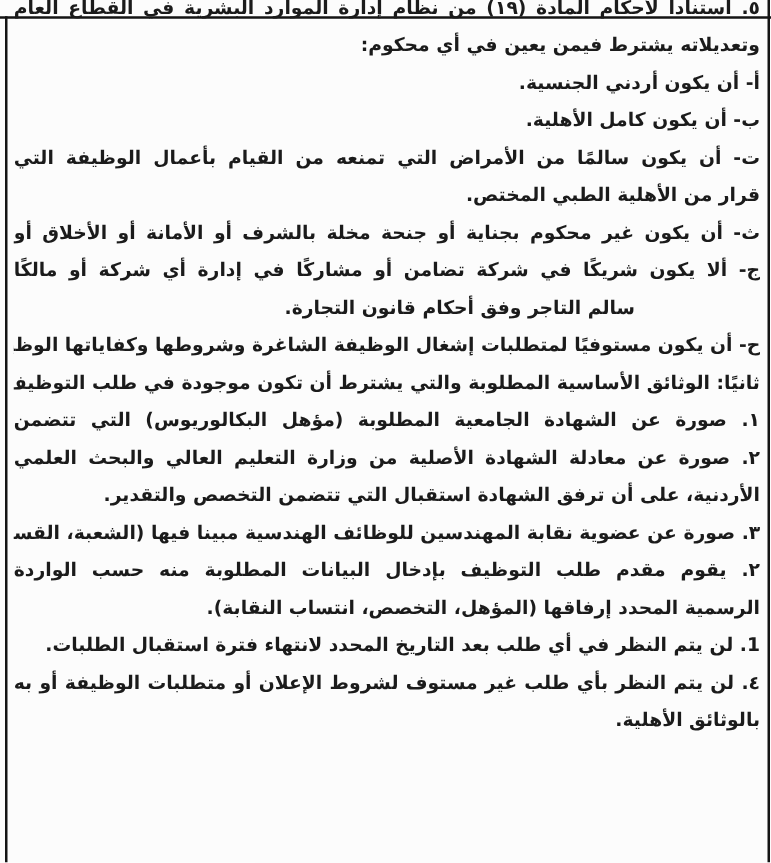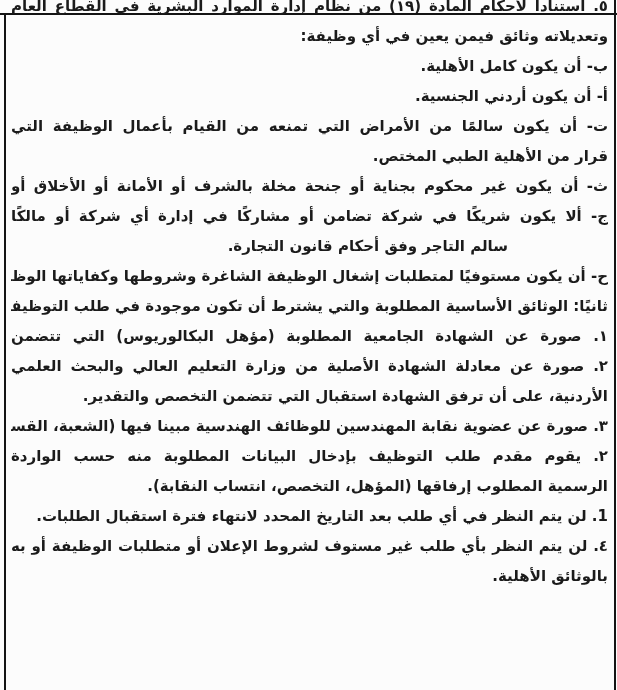--- a/index.html
+++ b/index.html
@@ -54,33 +54,33 @@
 </style>
 </head>
 <body>
 
 <div class="page" style="background: rgb(252, 252, 252);">
   <div class="rule-top" style="background: rgb(20, 20, 20);"></div>
   <div class="border-left" style="background: rgb(20, 20, 20);"></div>
   <div class="border-right" style="background: rgb(20, 20, 20);"></div>
   <div class="doc" style="color: rgb(27, 27, 27);">
       <div class="line j">٥. استنادا لأحكام المادة (١٩) من نظام إدارة الموارد البشرية في القطاع العام رقم(٣٣) لسنة ٢٠٢٤</div>
-      <div class="line">وتعديلاته وثائق فيمن يعين في أي وظيفة:</div>
+      <div class="line">وتعديلاته يشترط فيمن يعين في أي محكوم:</div>
+      <div class="line">أ- أن يكون أردني الجنسية.</div>
       <div class="line">ب- أن يكون كامل الأهلية.</div>
-      <div class="line">أ- أن يكون أردني الجنسية.</div>
       <div class="line j">ت- أن يكون سالمًا من الأمراض التي تمنعه من القيام بأعمال الوظيفة التي سيعين فيها بموجب</div>
       <div class="line">قرار من الأهلية الطبي المختص.</div>
       <div class="line j">ث- أن يكون غير محكوم بجناية أو جنحة مخلة بالشرف أو الأمانة أو الأخلاق أو الآداب العامة.</div>
       <div class="line j">ج- ألا يكون شريكًا في شركة تضامن أو مشاركًا في إدارة أي شركة أو مالكًا لمؤسسة فردية أو مكتسبًا</div>
       <div class="line" style="padding-right: 100px;">سالم التاجر وفق أحكام قانون التجارة.</div>
       <div class="line">ح- أن يكون مستوفيًا لمتطلبات إشغال الوظيفة الشاغرة وشروطها وكفاياتها الوظيفية.</div>
       <div class="line">ثانيًا: الوثائق الأساسية المطلوبة والتي يشترط أن تكون موجودة في طلب التوظيف الإلكتروني.</div>
       <div class="line j">١. صورة عن الشهادة الجامعية المطلوبة (مؤهل البكالوريوس) التي تتضمن التخصص والتقدير</div>
       <div class="line j">٢. صورة عن معادلة الشهادة الأصلية من وزارة التعليم العالي والبحث العلمي لحملة الشهادات غير</div>
       <div class="line">الأردنية، على أن ترفق الشهادة استقبال التي تتضمن التخصص والتقدير.</div>
       <div class="line">٣. صورة عن عضوية نقابة المهندسين للوظائف الهندسية مبينا فيها (الشعبة، القسم، الفرع).</div>
       <div class="line j">٢. يقوم مقدم طلب التوظيف بإدخال البيانات المطلوبة منه حسب الواردة والمذكورة في الوثائق</div>
-      <div class="line">الرسمية المطلوب إرفاقها (المؤهل، التخصص، انتساب النقابة).</div>
+      <div class="line">الرسمية المحدد إرفاقها (المؤهل، التخصص، انتساب النقابة).</div>
       <div class="line">1. لن يتم النظر في أي طلب بعد التاريخ المحدد لانتهاء فترة استقبال الطلبات.</div>
       <div class="line j">٤. لن يتم النظر بأي طلب غير مستوف لشروط الإعلان أو متطلبات الوظيفة أو به أي نقص</div>
       <div class="line">بالوثائق الأهلية.</div>
     </div>
 </div>
 
 </body></html>

